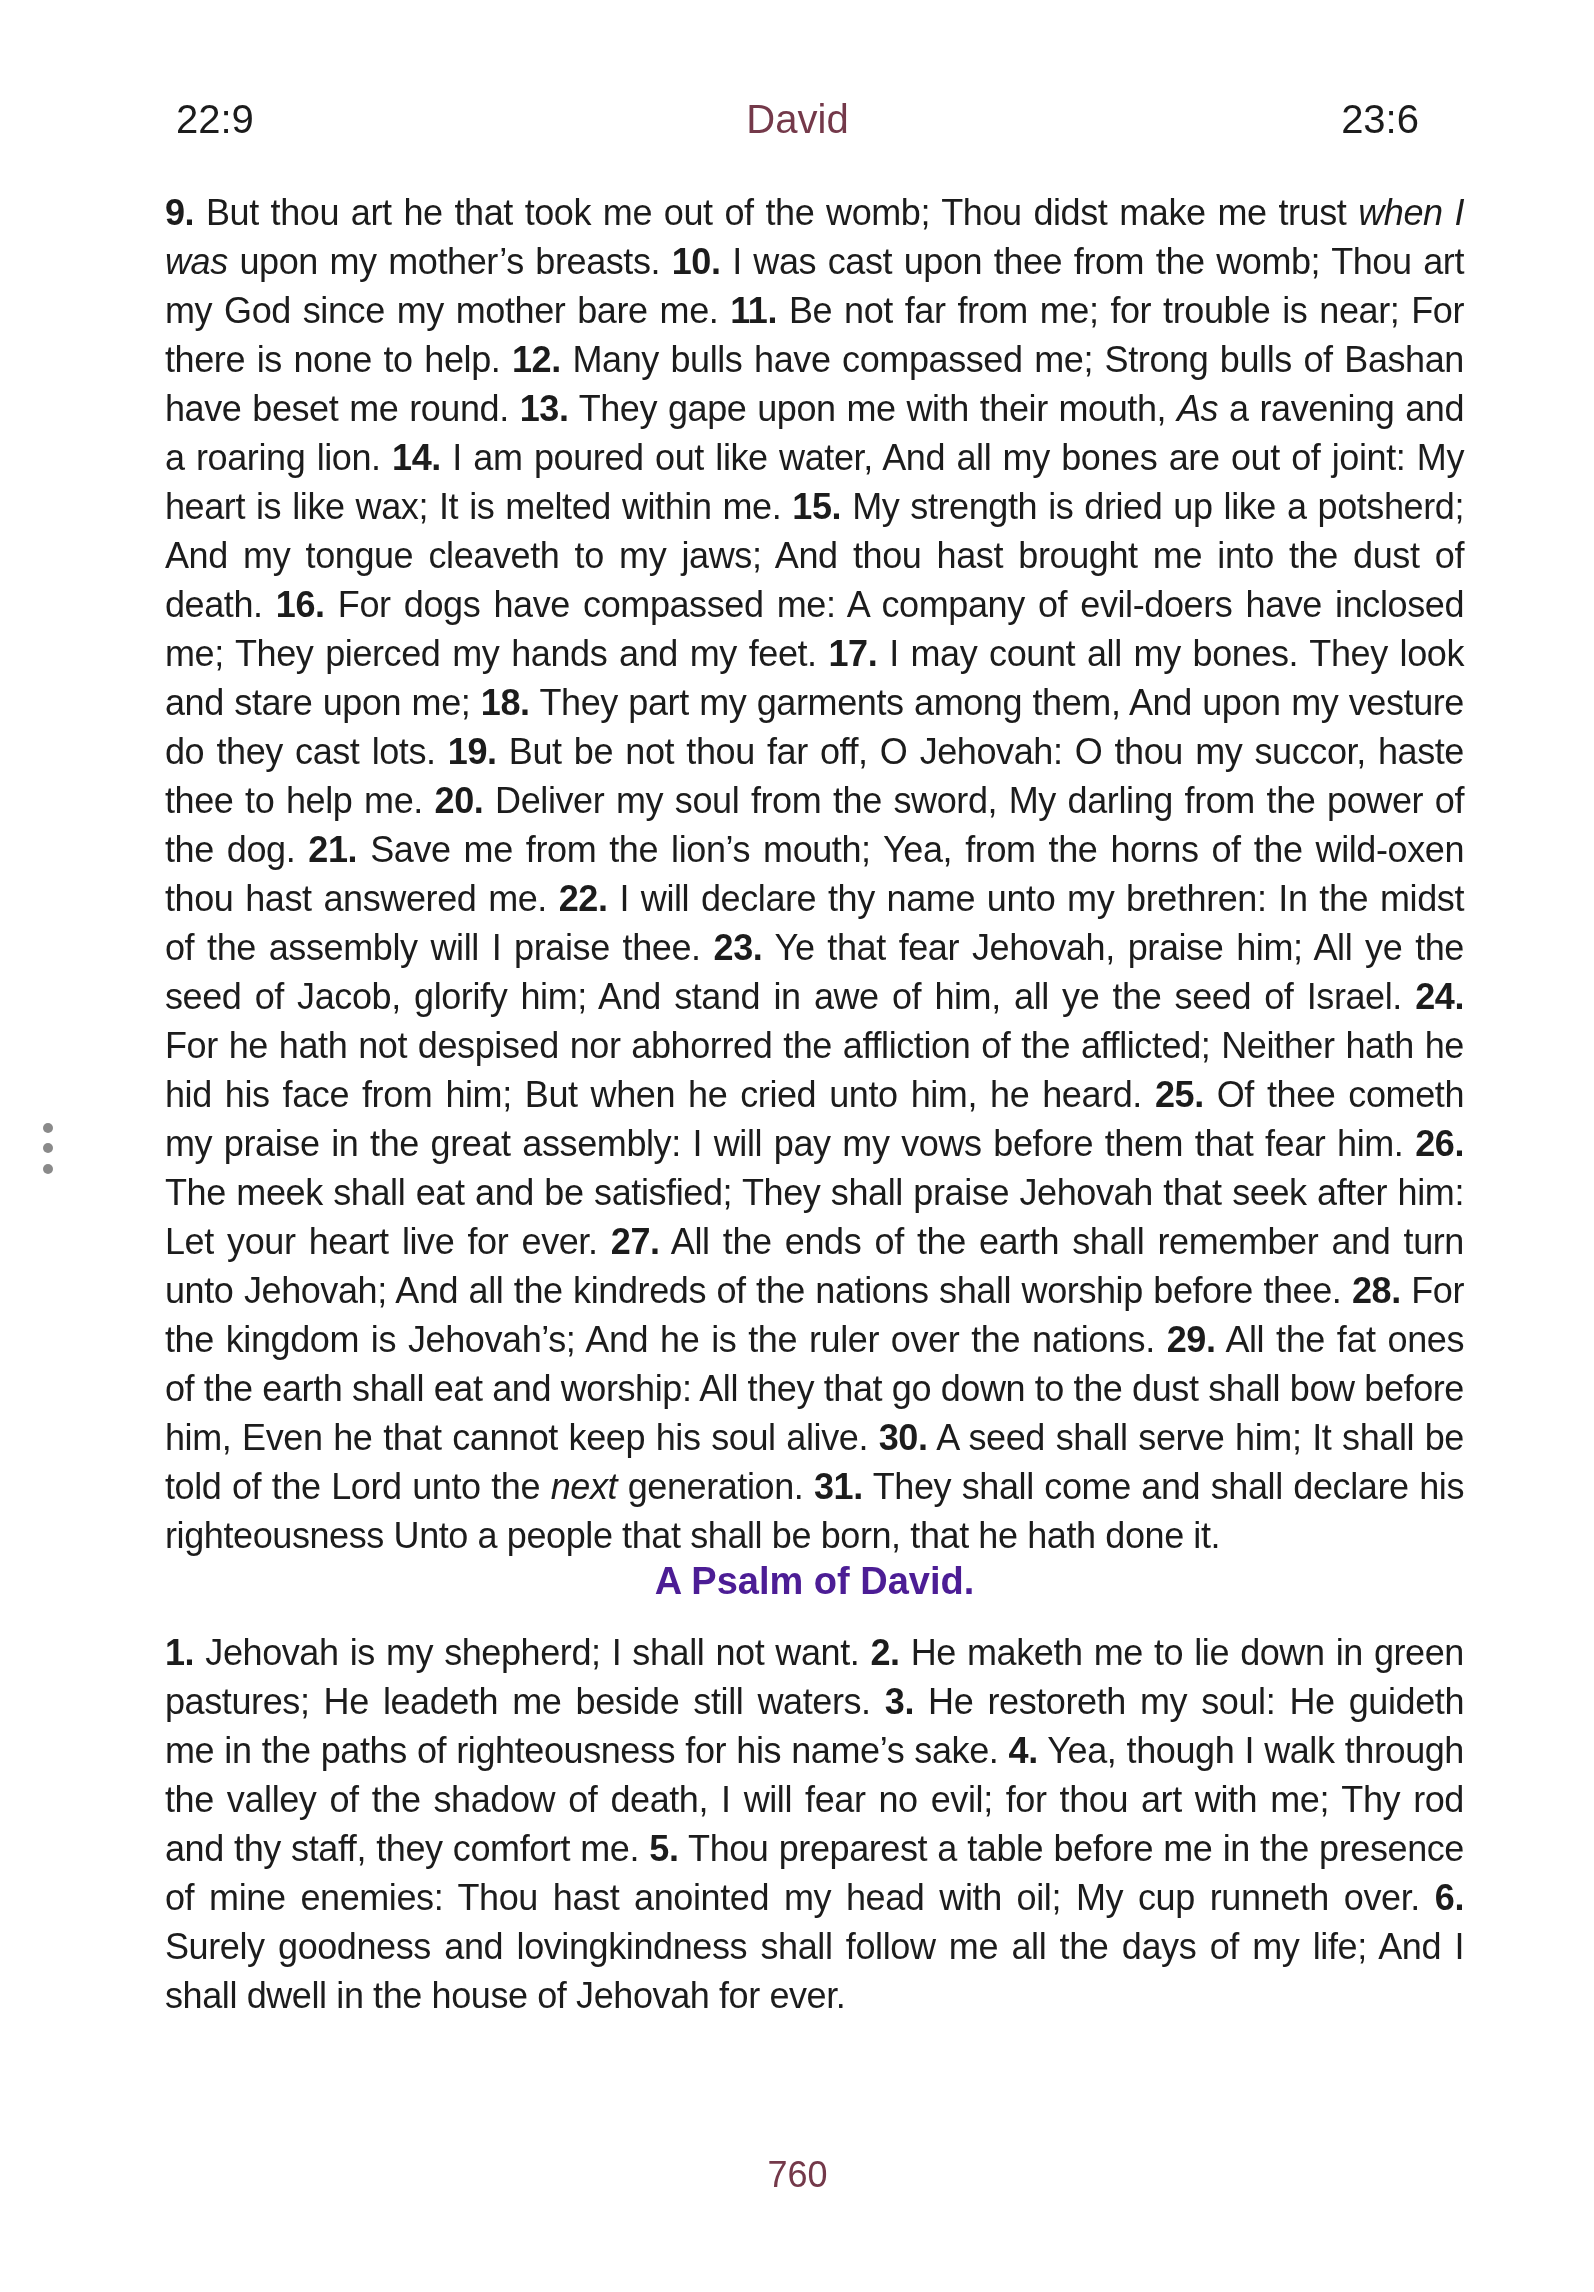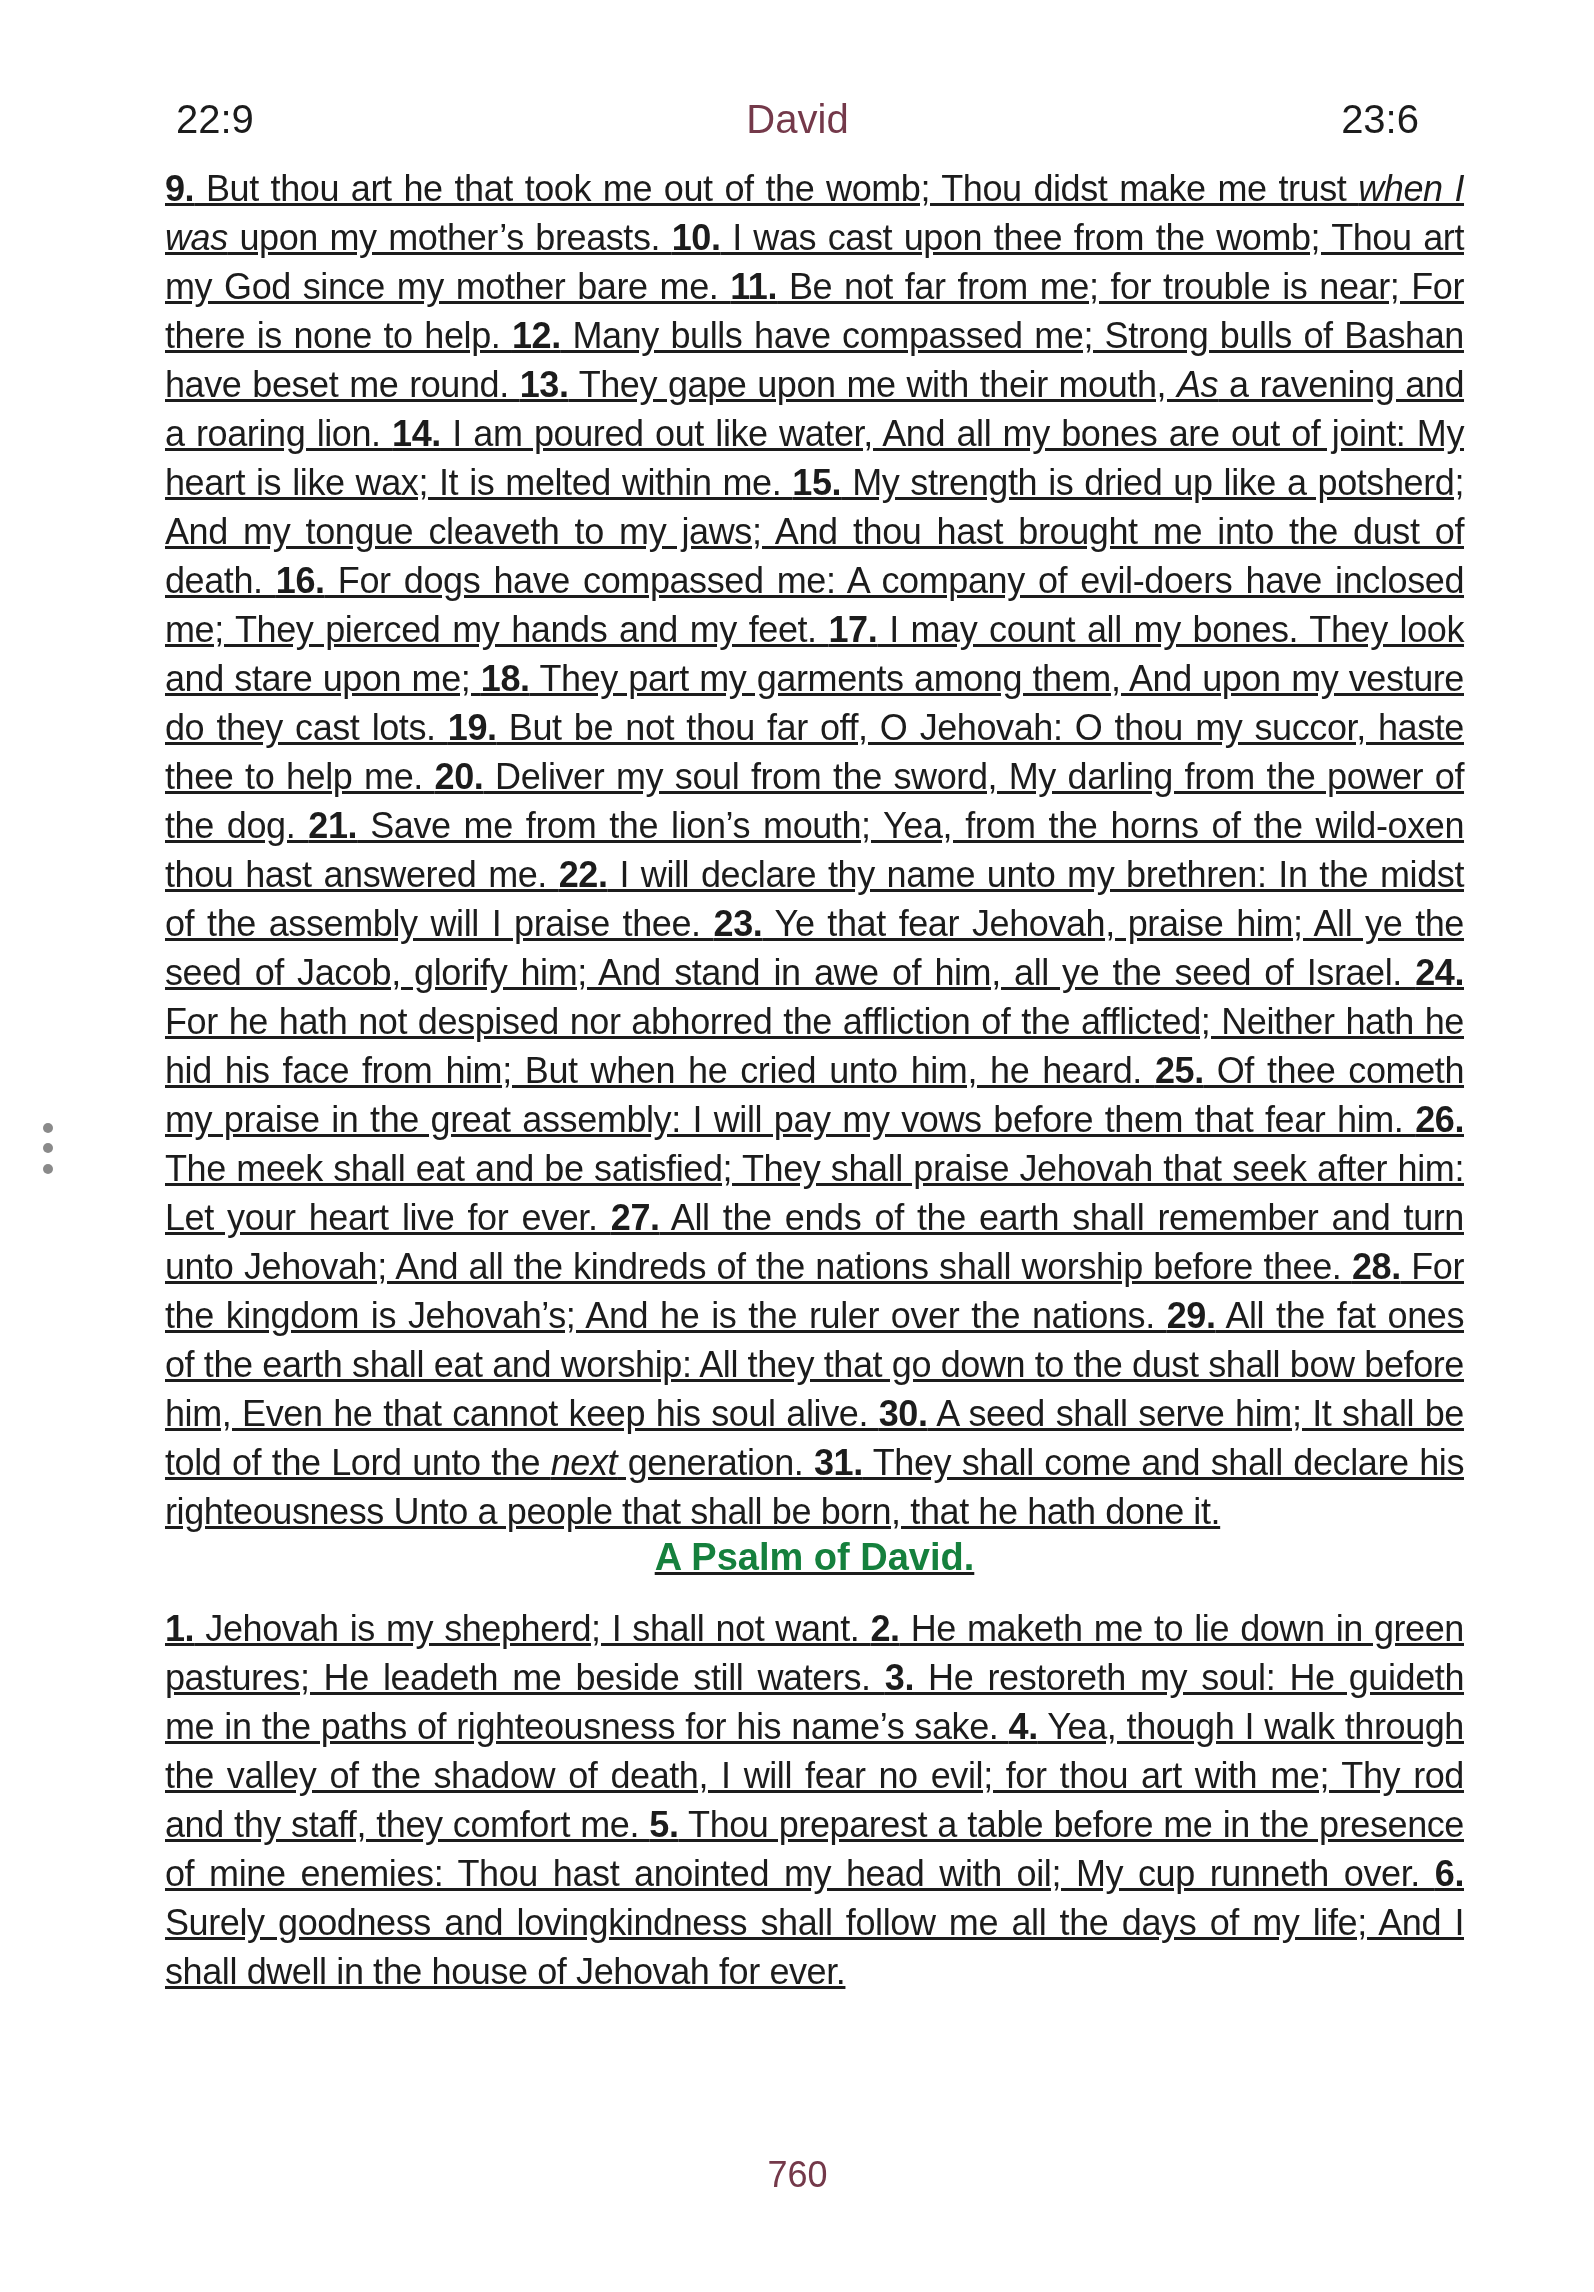--- a/index.html
+++ b/index.html
@@ -10,37 +10,37 @@
     color:#1c1c1c;
   }
   .reader-header {
     position:absolute; top:97px; left:176px; right:176px;
     display:flex; justify-content:space-between; align-items:flex-end;
     font-size:40px; line-height:1.1;
   }
   .verse-ref { color:#1c1c1c; }
   .book-title { }
   .content {
-    position:absolute; top:164px; left:165px; right:131px;text-decoration:underline;
+    position:absolute; top:188px; left:165px; right:131px;
   }
   .scripture {
     font-size:36px; line-height:49px; letter-spacing:-0.4px;
     text-align:justify; color:#1c1c1c;
   }
   .scripture b { font-weight:700; }
   .scripture i { font-style:italic; }
   .chapter-heading {
     font-family:"Liberation Serif","DejaVu Serif",serif;
     font-size:49px; font-weight:700; letter-spacing:0.9px;
     text-align:center; color:#141414;
     margin:36px 0 16px 0;
   }
   .chapter-subtitle {
     font-size:38px; font-weight:700; text-align:center;
-    color:#15803d; margin:0 0 25px 0;
+    color:#4c1d95; margin:0 0 25px 0;
   }
   .page-number {
     position:absolute; left:0; right:0; bottom:97px;
     text-align:center; font-size:36px;
   }
   .drag-handle {
     position:absolute; left:39px; top:1119px;
     display:flex; flex-direction:column; gap:10.8px;
     padding:3.6px; cursor:grab;
   }

